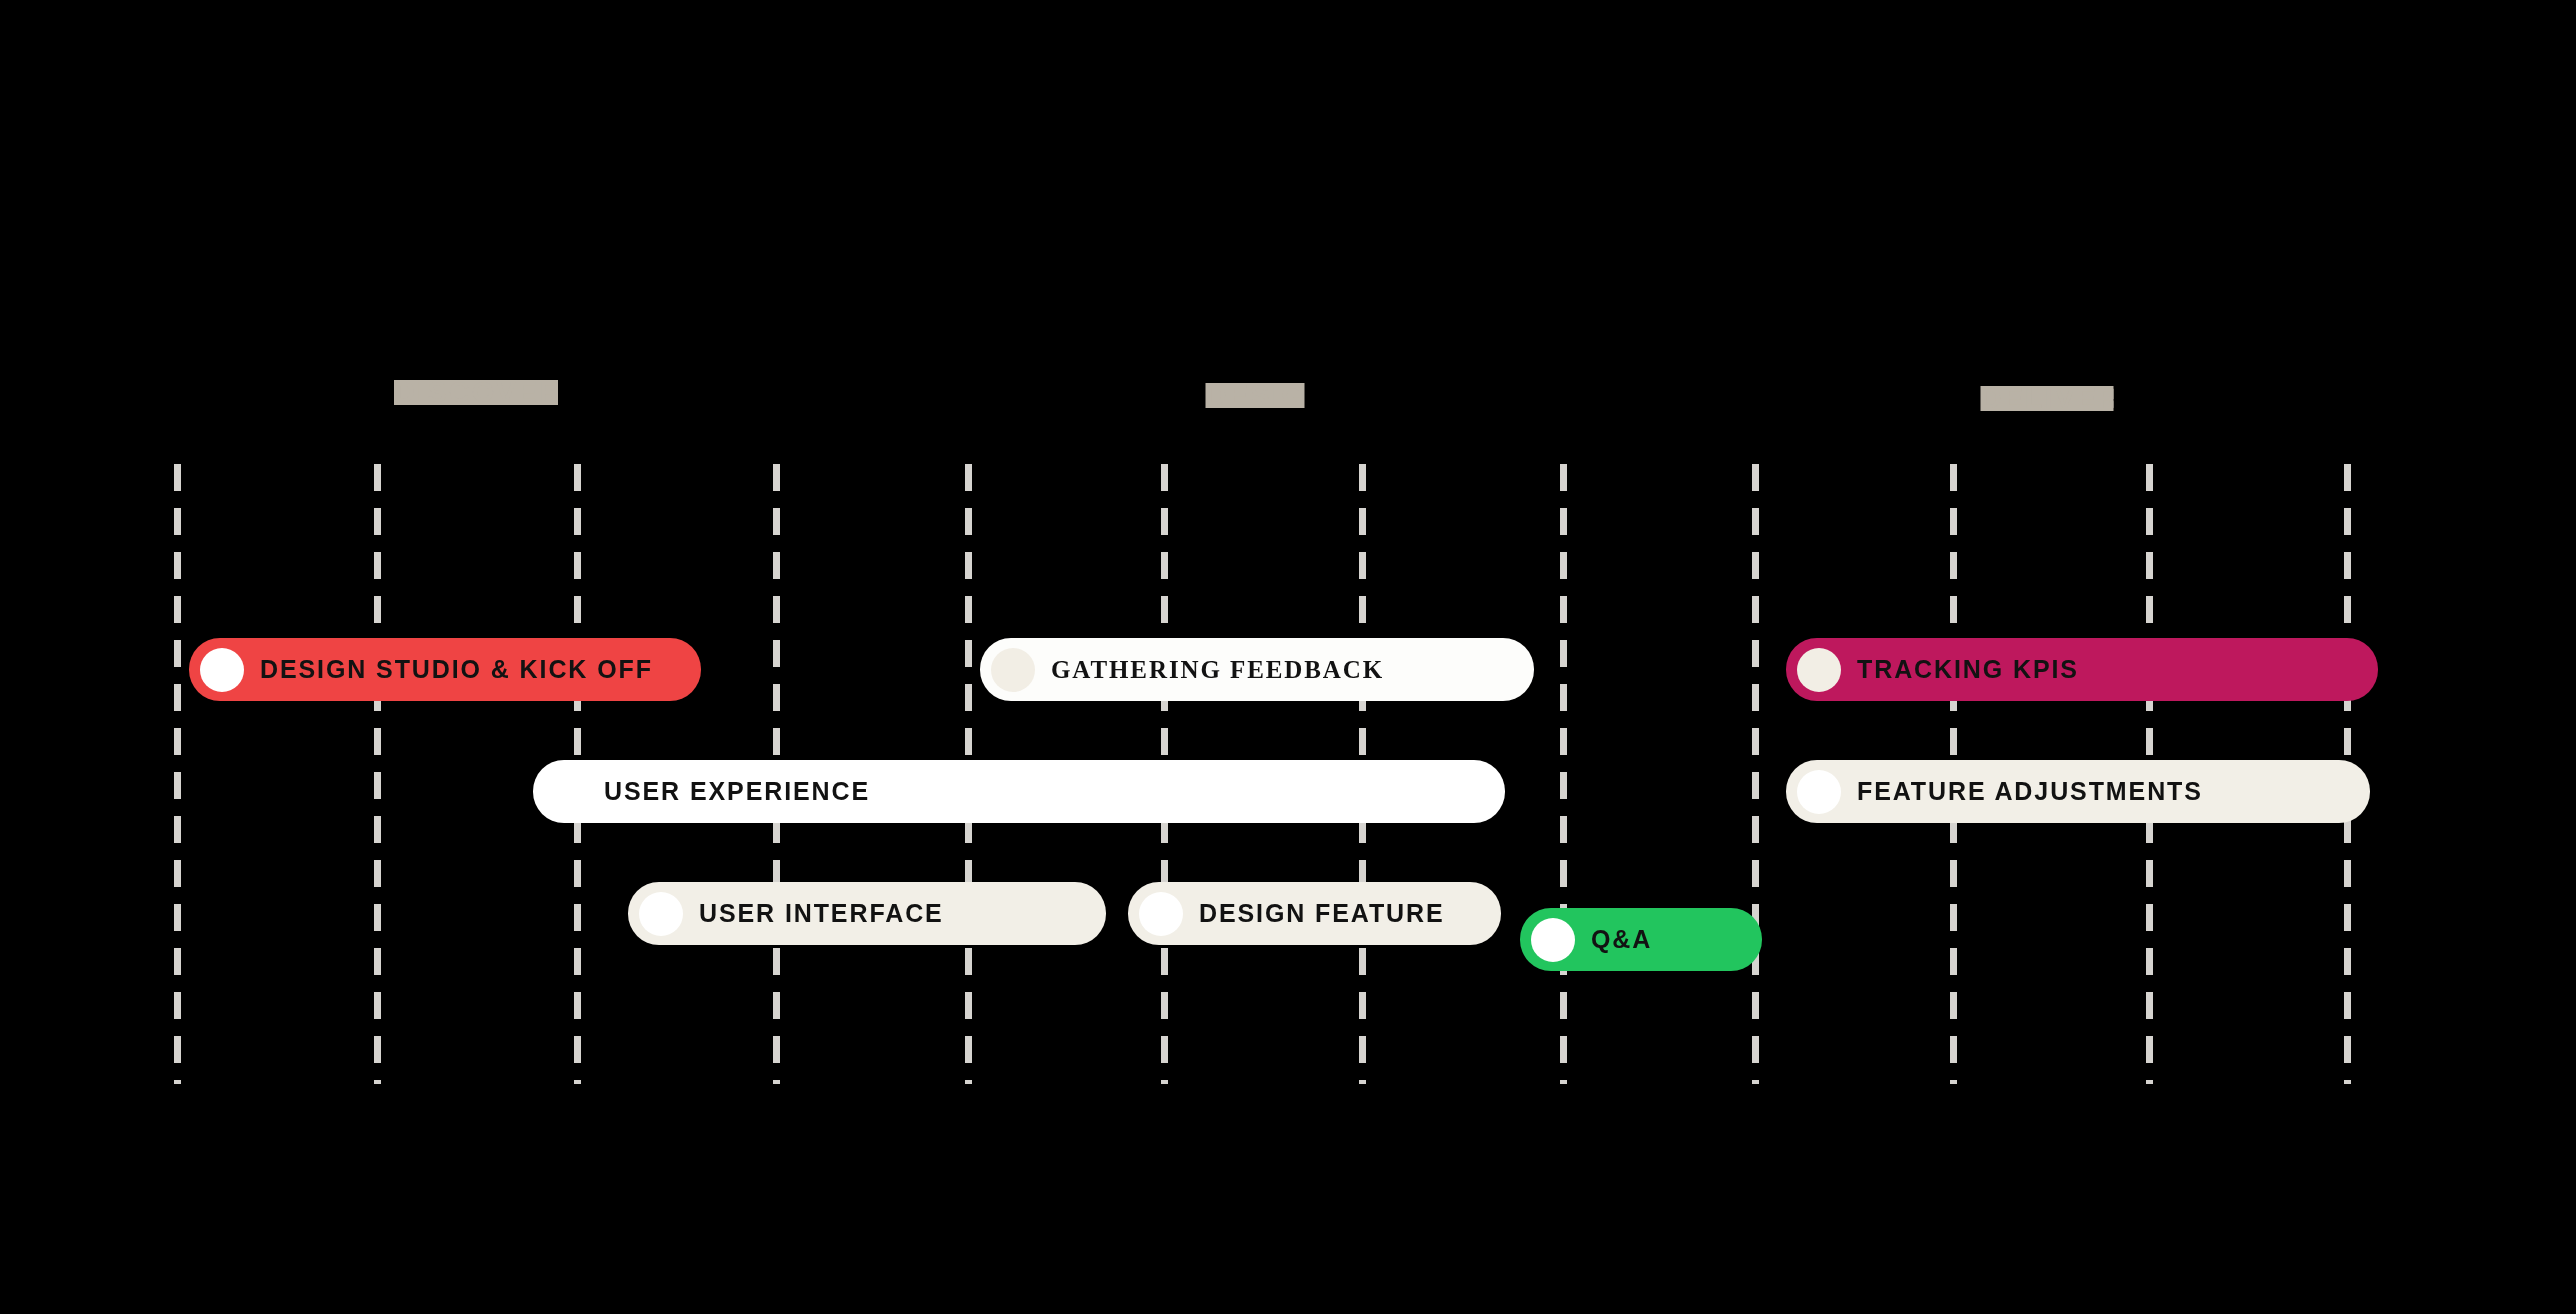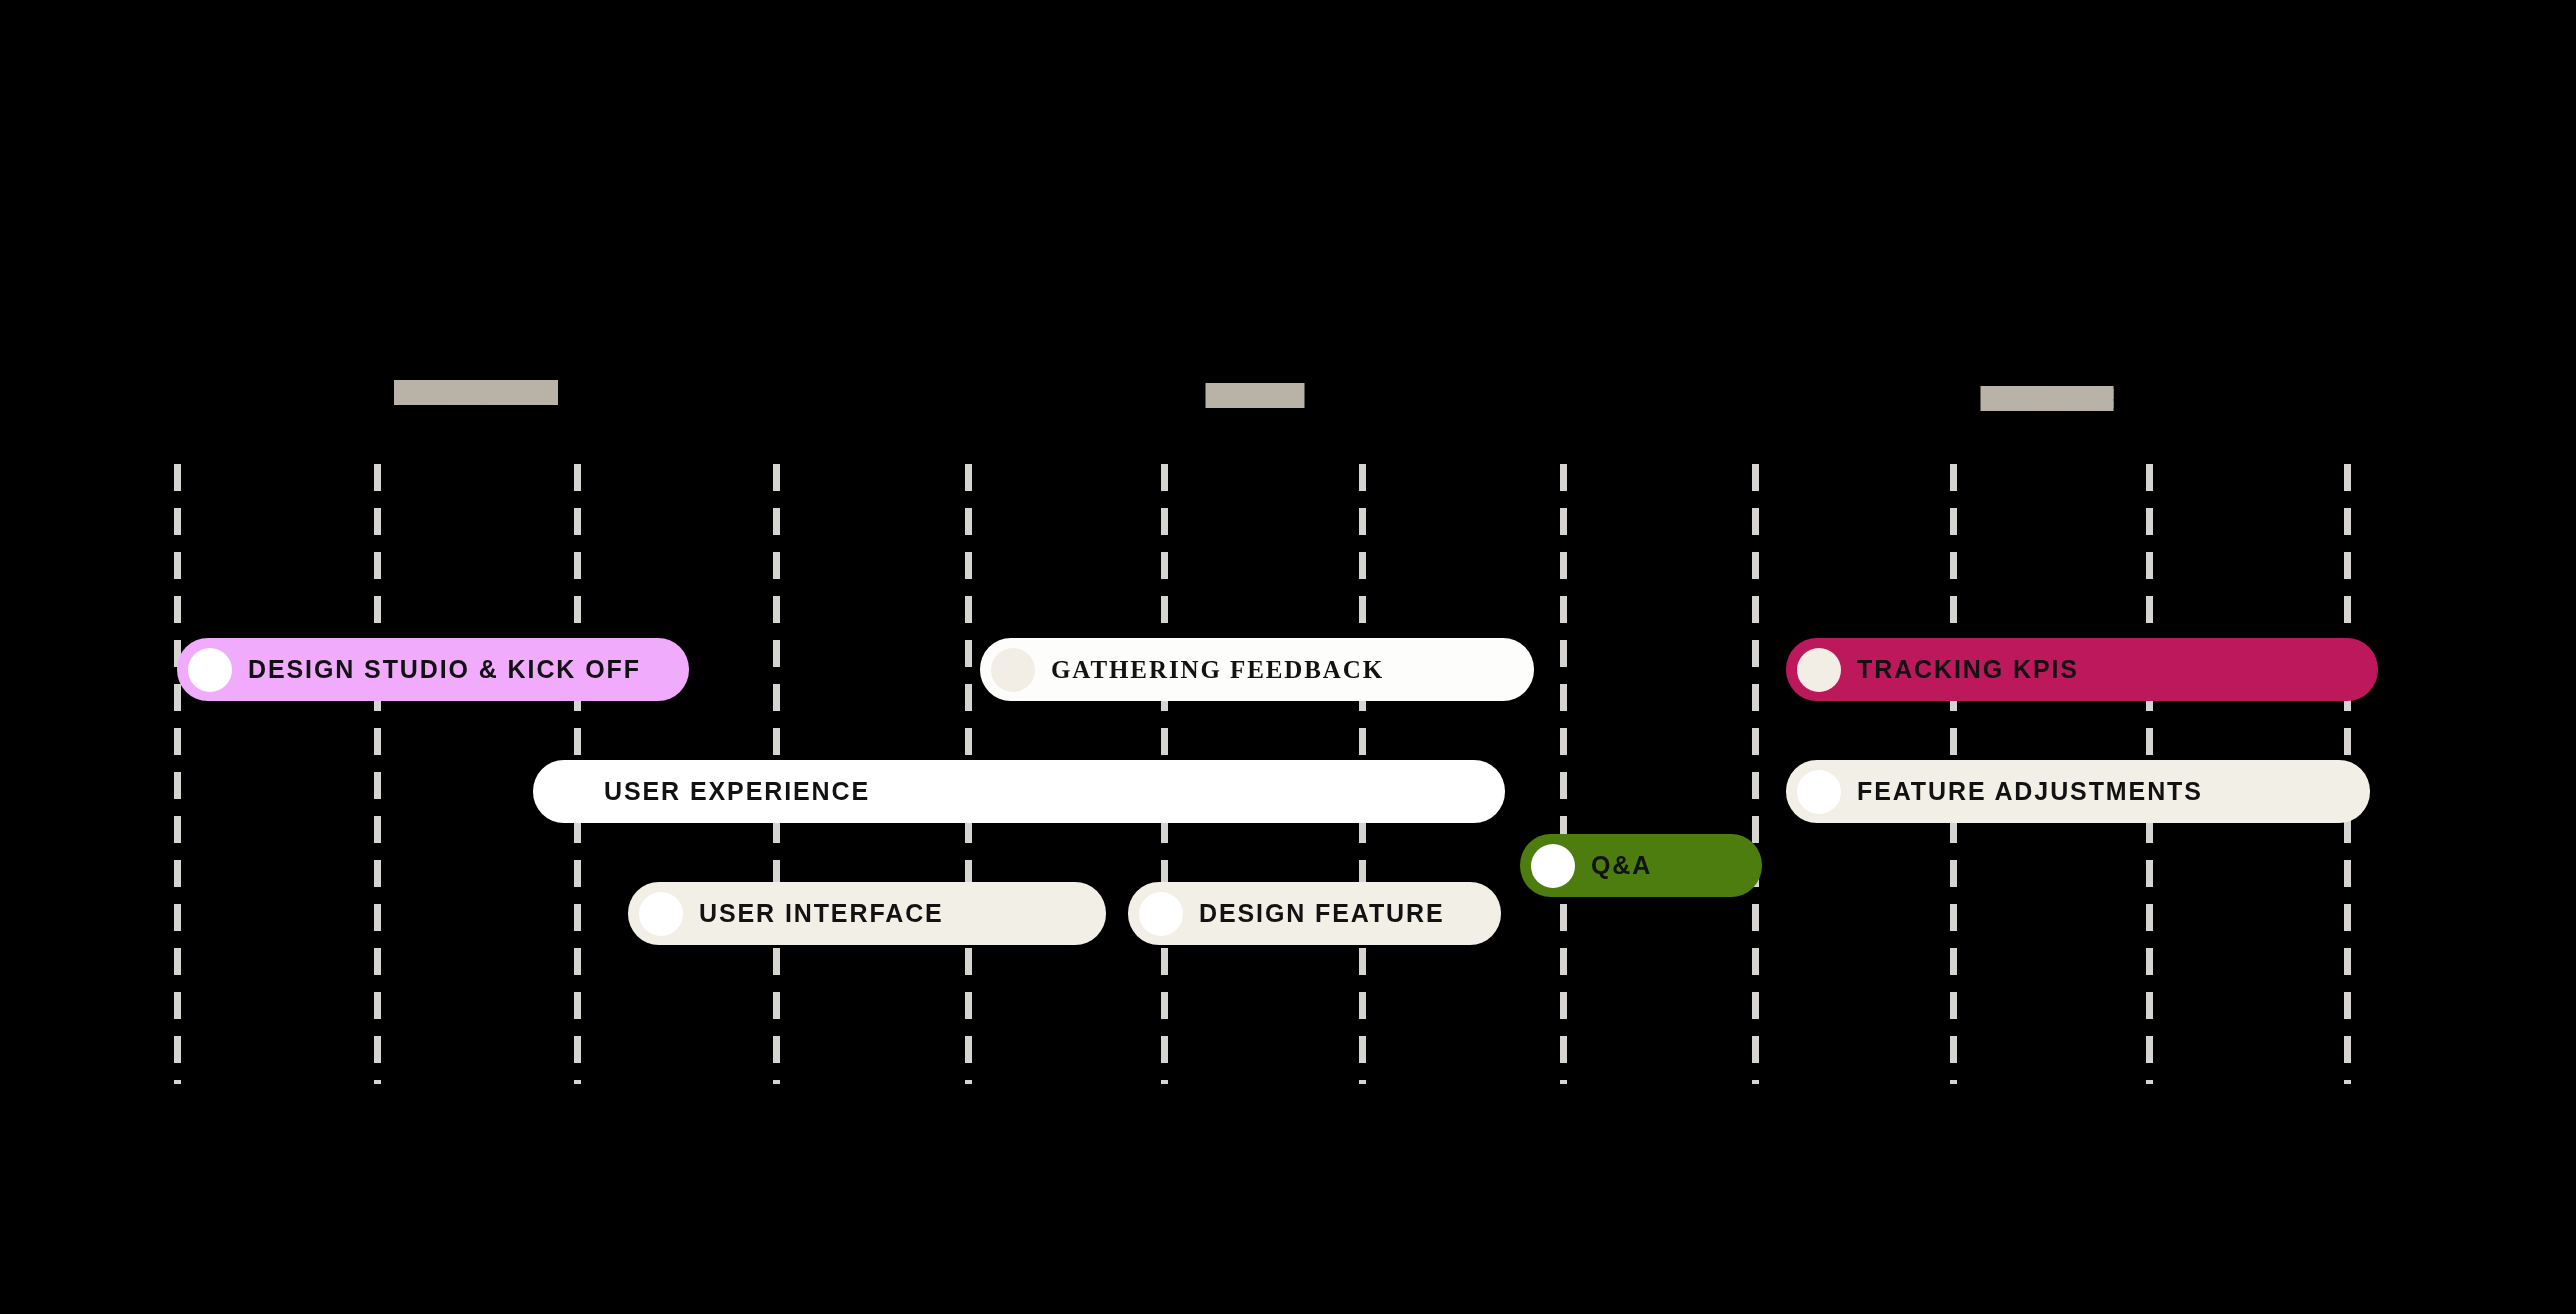--- a/index.html
+++ b/index.html
@@ -89,21 +89,21 @@
       <div class="gridline" style="left: 1950px; top: 464px; height: 620px;"></div>
       <div class="gridline" style="left: 2146px; top: 464px; height: 620px;"></div>
       <div class="gridline" style="left: 2344px; top: 464px; height: 620px;"></div>
     </div>
   <div id="phase-layer">
       <div class="phase-label" style="left: 476px; top: 380px; width: 164px;">DISCOVERY</div>
       <div class="phase-label" style="left: 1255px; top: 383px; width: 99px;">DESIGN</div>
       <div class="phase-label" style="left: 2047px; top: 386px; width: 133px;">DELIVERY</div>
     </div>
   <div id="bar-layer">
-      <div class="bar" style="left: 177px; top: 638px; width: 512px; background: #f0abfc;">
+      <div class="bar" style="left: 189px; top: 638px; width: 512px; background: #ef4444;">
         <span class="bar-dot" style="background: rgb(255, 255, 255);"></span>
         <span class="bar-label">DESIGN STUDIO &amp; KICK OFF</span>
       </div>
       <div class="bar" style="left: 980px; top: 638px; width: 554px; background: rgb(253, 253, 251); font-family: Liberation Serif, serif;">
         <span class="bar-dot" style="background: rgb(242, 238, 229);"></span>
         <span class="bar-label">GATHERING FEEDBACK</span>
       </div>
       <div class="bar" style="left: 1786px; top: 638px; width: 592px; background: #be185d;">
         <span class="bar-dot" style="background: rgb(242, 238, 229);"></span>
         <span class="bar-label">TRACKING KPIS</span>
@@ -117,19 +117,19 @@
         <span class="bar-label">FEATURE ADJUSTMENTS</span>
       </div>
       <div class="bar" style="left: 628px; top: 882px; width: 478px; background: rgb(242, 239, 231);">
         <span class="bar-dot" style="background: rgb(255, 255, 255);"></span>
         <span class="bar-label">USER INTERFACE</span>
       </div>
       <div class="bar" style="left: 1128px; top: 882px; width: 373px; background: rgb(242, 239, 231);">
         <span class="bar-dot" style="background: rgb(255, 255, 255);"></span>
         <span class="bar-label">DESIGN FEATURE</span>
       </div>
-      <div class="bar" style="left: 1520px; top: 834px; width: 242px; background: #4d7c0f;">
+      <div class="bar" style="left: 1520px; top: 908px; width: 242px; background: #22c55e;">
         <span class="bar-dot" style="background: rgb(255, 255, 255);"></span>
         <span class="bar-label">Q&amp;A</span>
       </div>
     </div>
 </div>
 
 
 </body></html>

